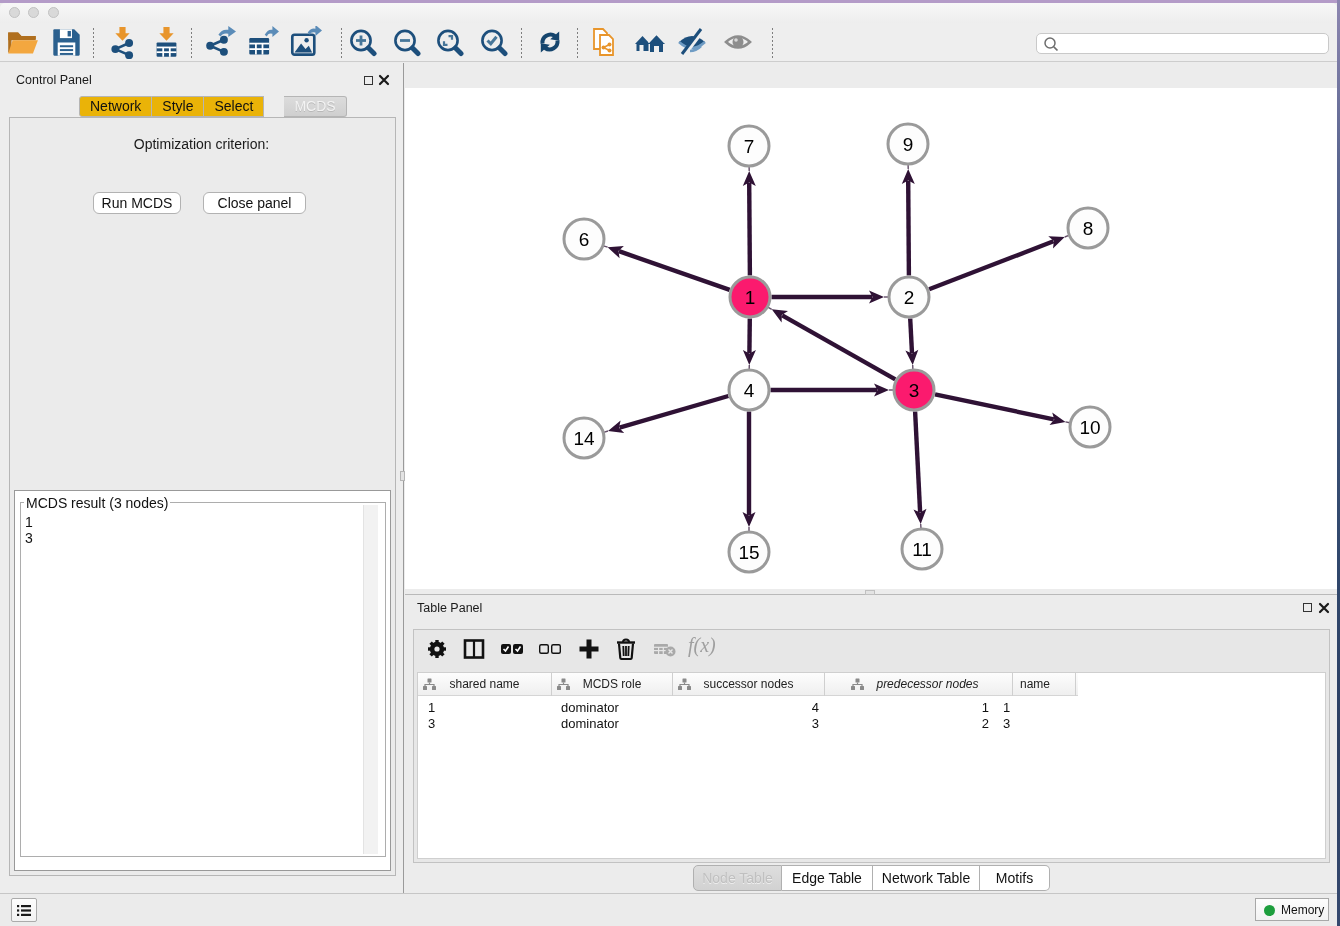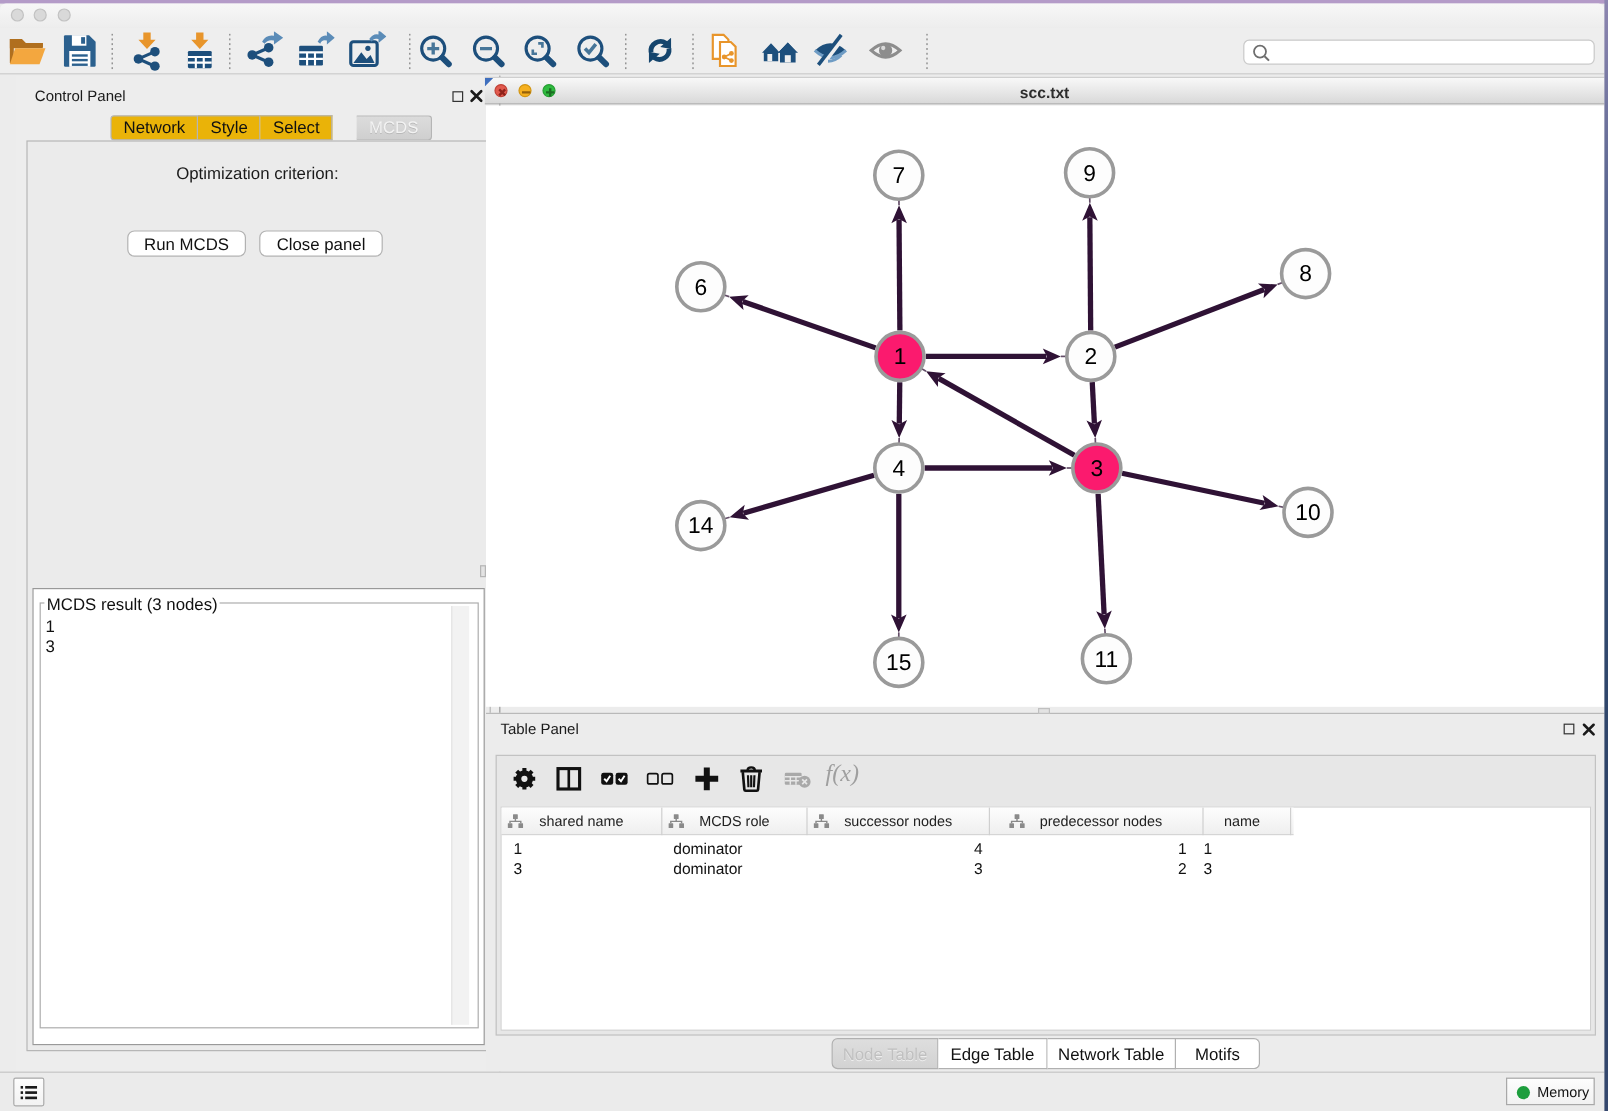--- a/index.html
+++ b/index.html
@@ -14,21 +14,21 @@
   .tl { position:absolute; top:4px; width:11px; height:11px; border-radius:50%; background:#d9d9d9; border:1px solid #c2c2c2; }
   #title-text { position:absolute; left:0; right:0; top:3px; text-align:center; font-size:14px; color:#a0a0a0; }
 
   
   #toolbar { left:0; top:23px; width:1337px; height:39px; background:#eeeeee; border-bottom:1px solid #cdcdcd; }
   .sep { position:absolute; top:5px; height:30px; width:1px; background-image:linear-gradient(#7e7e7e 40%, rgba(0,0,0,0) 0%); background-size:1px 4px; }
   .ticon { position:absolute; top:4px; }
   #search { position:absolute; left:1036px; top:10px; width:293px; height:21px; background:#fff; border:1px solid #c9c9c9; border-radius:5px; }
 
   
-  #cpanel { left:13px; top:63px; width:404px; height:830px; background:#ededed; border-right:1px solid #9a9a9a; }
+  #cpanel { left:0; top:63px; width:404px; height:830px; background:#ededed; border-right:1px solid #9a9a9a; }
   #cp-title { position:absolute; left:16px; top:10px; font-size:12.5px; color:#1a1a1a; }
   .winbtn-sq { position:absolute; width:9px; height:9px; border:1.5px solid #333; background:transparent; }
   .tabs { position:absolute; display:flex; font-size:14px; }
   .tab { border:1px solid #b5b5b5; border-left:none; background:#eab308; color:#111; padding:2px 10px 3px; height:21px; line-height:15px; text-align:center; }
   .tab.first { border-left:1px solid #b5b5b5; border-radius:3px 0 0 3px; }
   .tab.last { border-radius:0 3px 3px 0;margin-left:20px; }
   .tab.sel { background:linear-gradient(#dcdcdc,#cfcfcf); color:#f3f3f3; text-shadow:0 1px 0 #b9b9b9; }
   #cp-box { position:absolute; left:9px; top:54px; width:387px; height:759px; border:1px solid #b6b6b6; background:#ebebeb; }
   #opt-label { position:absolute; left:0; width:100%; top:73px; text-align:center; font-size:14px; color:#1a1a1a; }
   #combo { position:absolute; left:44px; top:95px; width:312px; height:22px; background:#fff; border:1px solid #b2b2b2; border-radius:5px; font-size:14px; color:#111; line-height:20px; padding-left:12px; }
@@ -207,48 +207,33 @@
       <path d="M2,2 L10,10 M10,2 L2,10" stroke="#1a1a1a" stroke-width="2.2" stroke-linecap="round"></path>
     </svg>
   <div class="tabs" style="left:79px; top:33px;">
     <div class="tab first">Network</div>
     <div class="tab">Style</div>
     <div class="tab">Select</div>
     <div class="tab last sel">MCDS</div>
   </div>
   <div id="cp-box"></div>
   <div id="opt-label">Optimization criterion:</div>
-  <div class="btn" style="left:93px; width:99px;">Run MCDS</div>
+  <div class="btn" style="left:93px; width:88px;">Run MCDS</div>
   <div class="btn" style="left:203px; width:103px;">Close panel</div>
   <div id="resultbox">
     <div id="fieldset">
       <div id="legend">MCDS result (3 nodes)</div>
       <div style="position:absolute; left:4px; top:11px; font-size:14px; color:#111; line-height:16px;">1<br>3</div>
       <div id="scrolltrack"></div>
     </div>
   </div>
 </div>
 
 <div class="abs" id="netframe">
 
-  <div id="net-title">
-    <div class="light" style="left:8px; background:#e25a4e; border:1px solid #c04237;"></div>
-    <div class="light" style="left:28px; background:#f6b01e; border:1px solid #d29512;"></div>
-    <div class="light" style="left:48px; background:#2fbb3f; border:1px solid #269e33;"></div>
-    <svg style="position:absolute;left:8px;top:4.5px;" width="54" height="14" viewBox="0 0 54 14">
-        <path d="M4,4.5 L9,9.5 M9,4.5 L4,9.5" stroke="#8f221a" stroke-width="2"></path>
-        <line x1="23" y1="7" x2="30" y2="7" stroke="#94600a" stroke-width="2"></line>
-        <line x1="43" y1="7" x2="50" y2="7" stroke="#1b6e22" stroke-width="2"></line>
-        <line x1="46.5" y1="3.5" x2="46.5" y2="10.5" stroke="#1b6e22" stroke-width="2"></line>
-      </svg>
-      <div id="net-title-text">scc.txt</div>
-      <svg style="position:absolute;left:0;top:0;" width="7" height="7" viewBox="0 0 7 7">
-        <path d="M0,0 L7,0 L0,7 Z" fill="#3f6fbe"></path>
-      </svg>
-  </div>
   <div id="canvas">
     <svg id="graph" width="932" height="501" viewBox="0 0 932 501" font-family="Liberation Sans, sans-serif">
     <line x1="344.9" y1="187.5" x2="344.2" y2="95.0" stroke="#2f1235" stroke-width="4.4"></line>
     <line x1="344.2" y1="83.0" x2="344.1" y2="78.5" stroke="#2f1235" stroke-width="1.4" opacity="0.75"></line>
     <path d="M344.2,83.0 L350.8,98.0 L344.2,94.5 L337.8,98.0 Z" fill="#2f1235"></path>
     <line x1="324.7" y1="201.9" x2="213.9" y2="163.2" stroke="#2f1235" stroke-width="4.4"></line>
     <line x1="202.6" y1="159.2" x2="198.4" y2="157.8" stroke="#2f1235" stroke-width="1.4" opacity="0.75"></line>
     <path d="M202.6,159.2 L218.9,158.1 L213.5,163.0 L214.6,170.3 Z" fill="#2f1235"></path>
     <line x1="366.5" y1="209.0" x2="467.0" y2="209.0" stroke="#2f1235" stroke-width="4.4"></line>
     <line x1="479.0" y1="209.0" x2="483.5" y2="209.0" stroke="#2f1235" stroke-width="1.4" opacity="0.75"></line>
@@ -399,21 +384,21 @@
       <div class="th" style="left:255px; width:152px;"><svg style="position:absolute;left:5px;top:5px;" width="13" height="13" viewBox="0 0 13 13">
               <g fill="#8a8a8a">
                 <rect x="4.5" y="0.5" width="4" height="4" rx="0.5"></rect>
                 <rect x="0" y="8" width="4" height="4" rx="0.5"></rect>
                 <rect x="9" y="8" width="4" height="4" rx="0.5"></rect>
               </g>
               <g stroke="#8a8a8a" stroke-width="1.2" fill="none">
                 <path d="M6.5,4.5 L6.5,6.5 M2,8 L2,6.5 L11,6.5 L11,8"></path>
               </g>
             </svg>successor nodes</div>
-      <div class="th" style="left:415px; width:170px;"><svg style="position:absolute;left:8px;top:5px;" width="13" height="13" viewBox="0 0 13 13">
+      <div class="th" style="left:425px; width:170px;font-style:italic;"><svg style="position:absolute;left:8px;top:5px;" width="13" height="13" viewBox="0 0 13 13">
               <g fill="#8a8a8a">
                 <rect x="4.5" y="0.5" width="4" height="4" rx="0.5"></rect>
                 <rect x="0" y="8" width="4" height="4" rx="0.5"></rect>
                 <rect x="9" y="8" width="4" height="4" rx="0.5"></rect>
               </g>
               <g stroke="#8a8a8a" stroke-width="1.2" fill="none">
                 <path d="M6.5,4.5 L6.5,6.5 M2,8 L2,6.5 L11,6.5 L11,8"></path>
               </g>
             </svg>predecessor nodes</div>
       <div class="th" style="left:577px; width:81px; border-right:1px solid #cfcfcf;">name</div>

